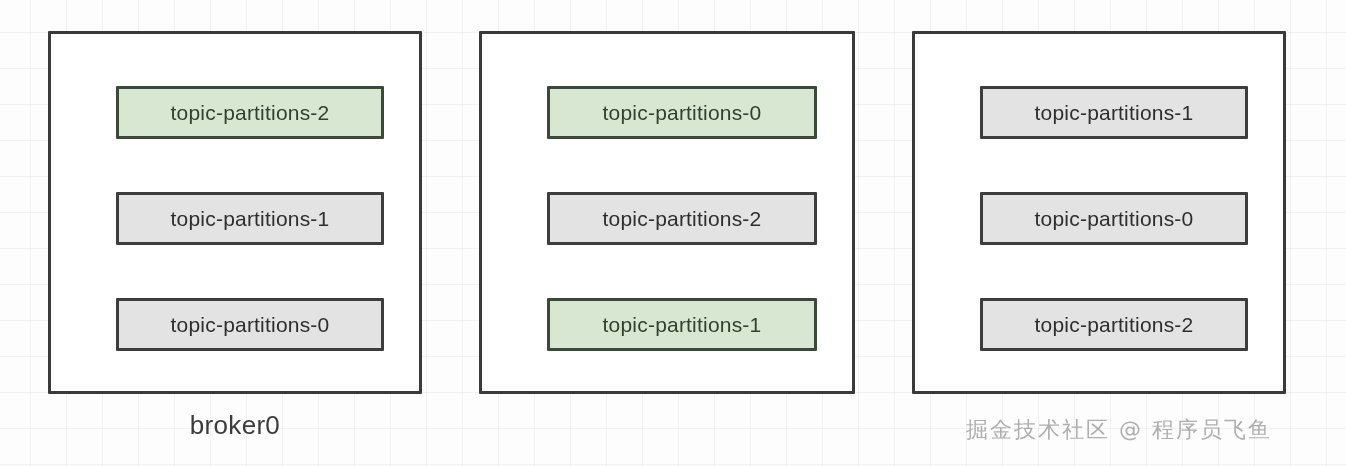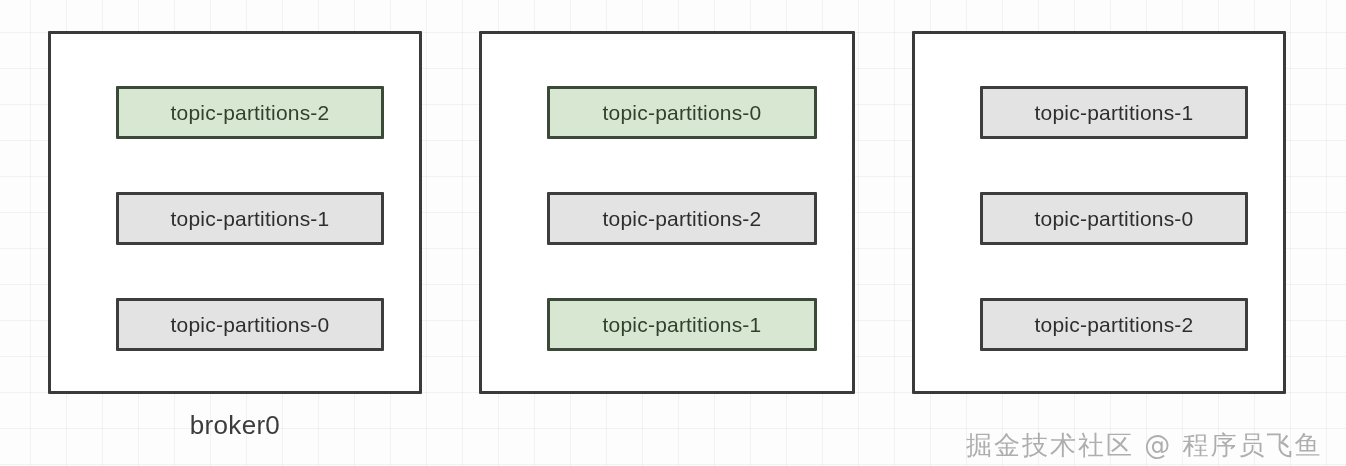--- a/index.html
+++ b/index.html
@@ -83,22 +83,22 @@
     width: 100%;
     text-align: center;
     font-size: 26px;
     color: #3c3c3c;
     letter-spacing: 0.3px;
   }
 
   .watermark {
     position: absolute;
     left: 966px;
-    top: 428px;
-    font-size: 26px;
+    top: 415px;
+    font-size: 22px;
     color: rgba(110,110,110,0.55);
     letter-spacing: 2px;
     white-space: nowrap;
     font-family: "DejaVu Sans", "Liberation Sans", sans-serif;
     pointer-events: none;
   }
 </style>
 </head>
 <body>
 

